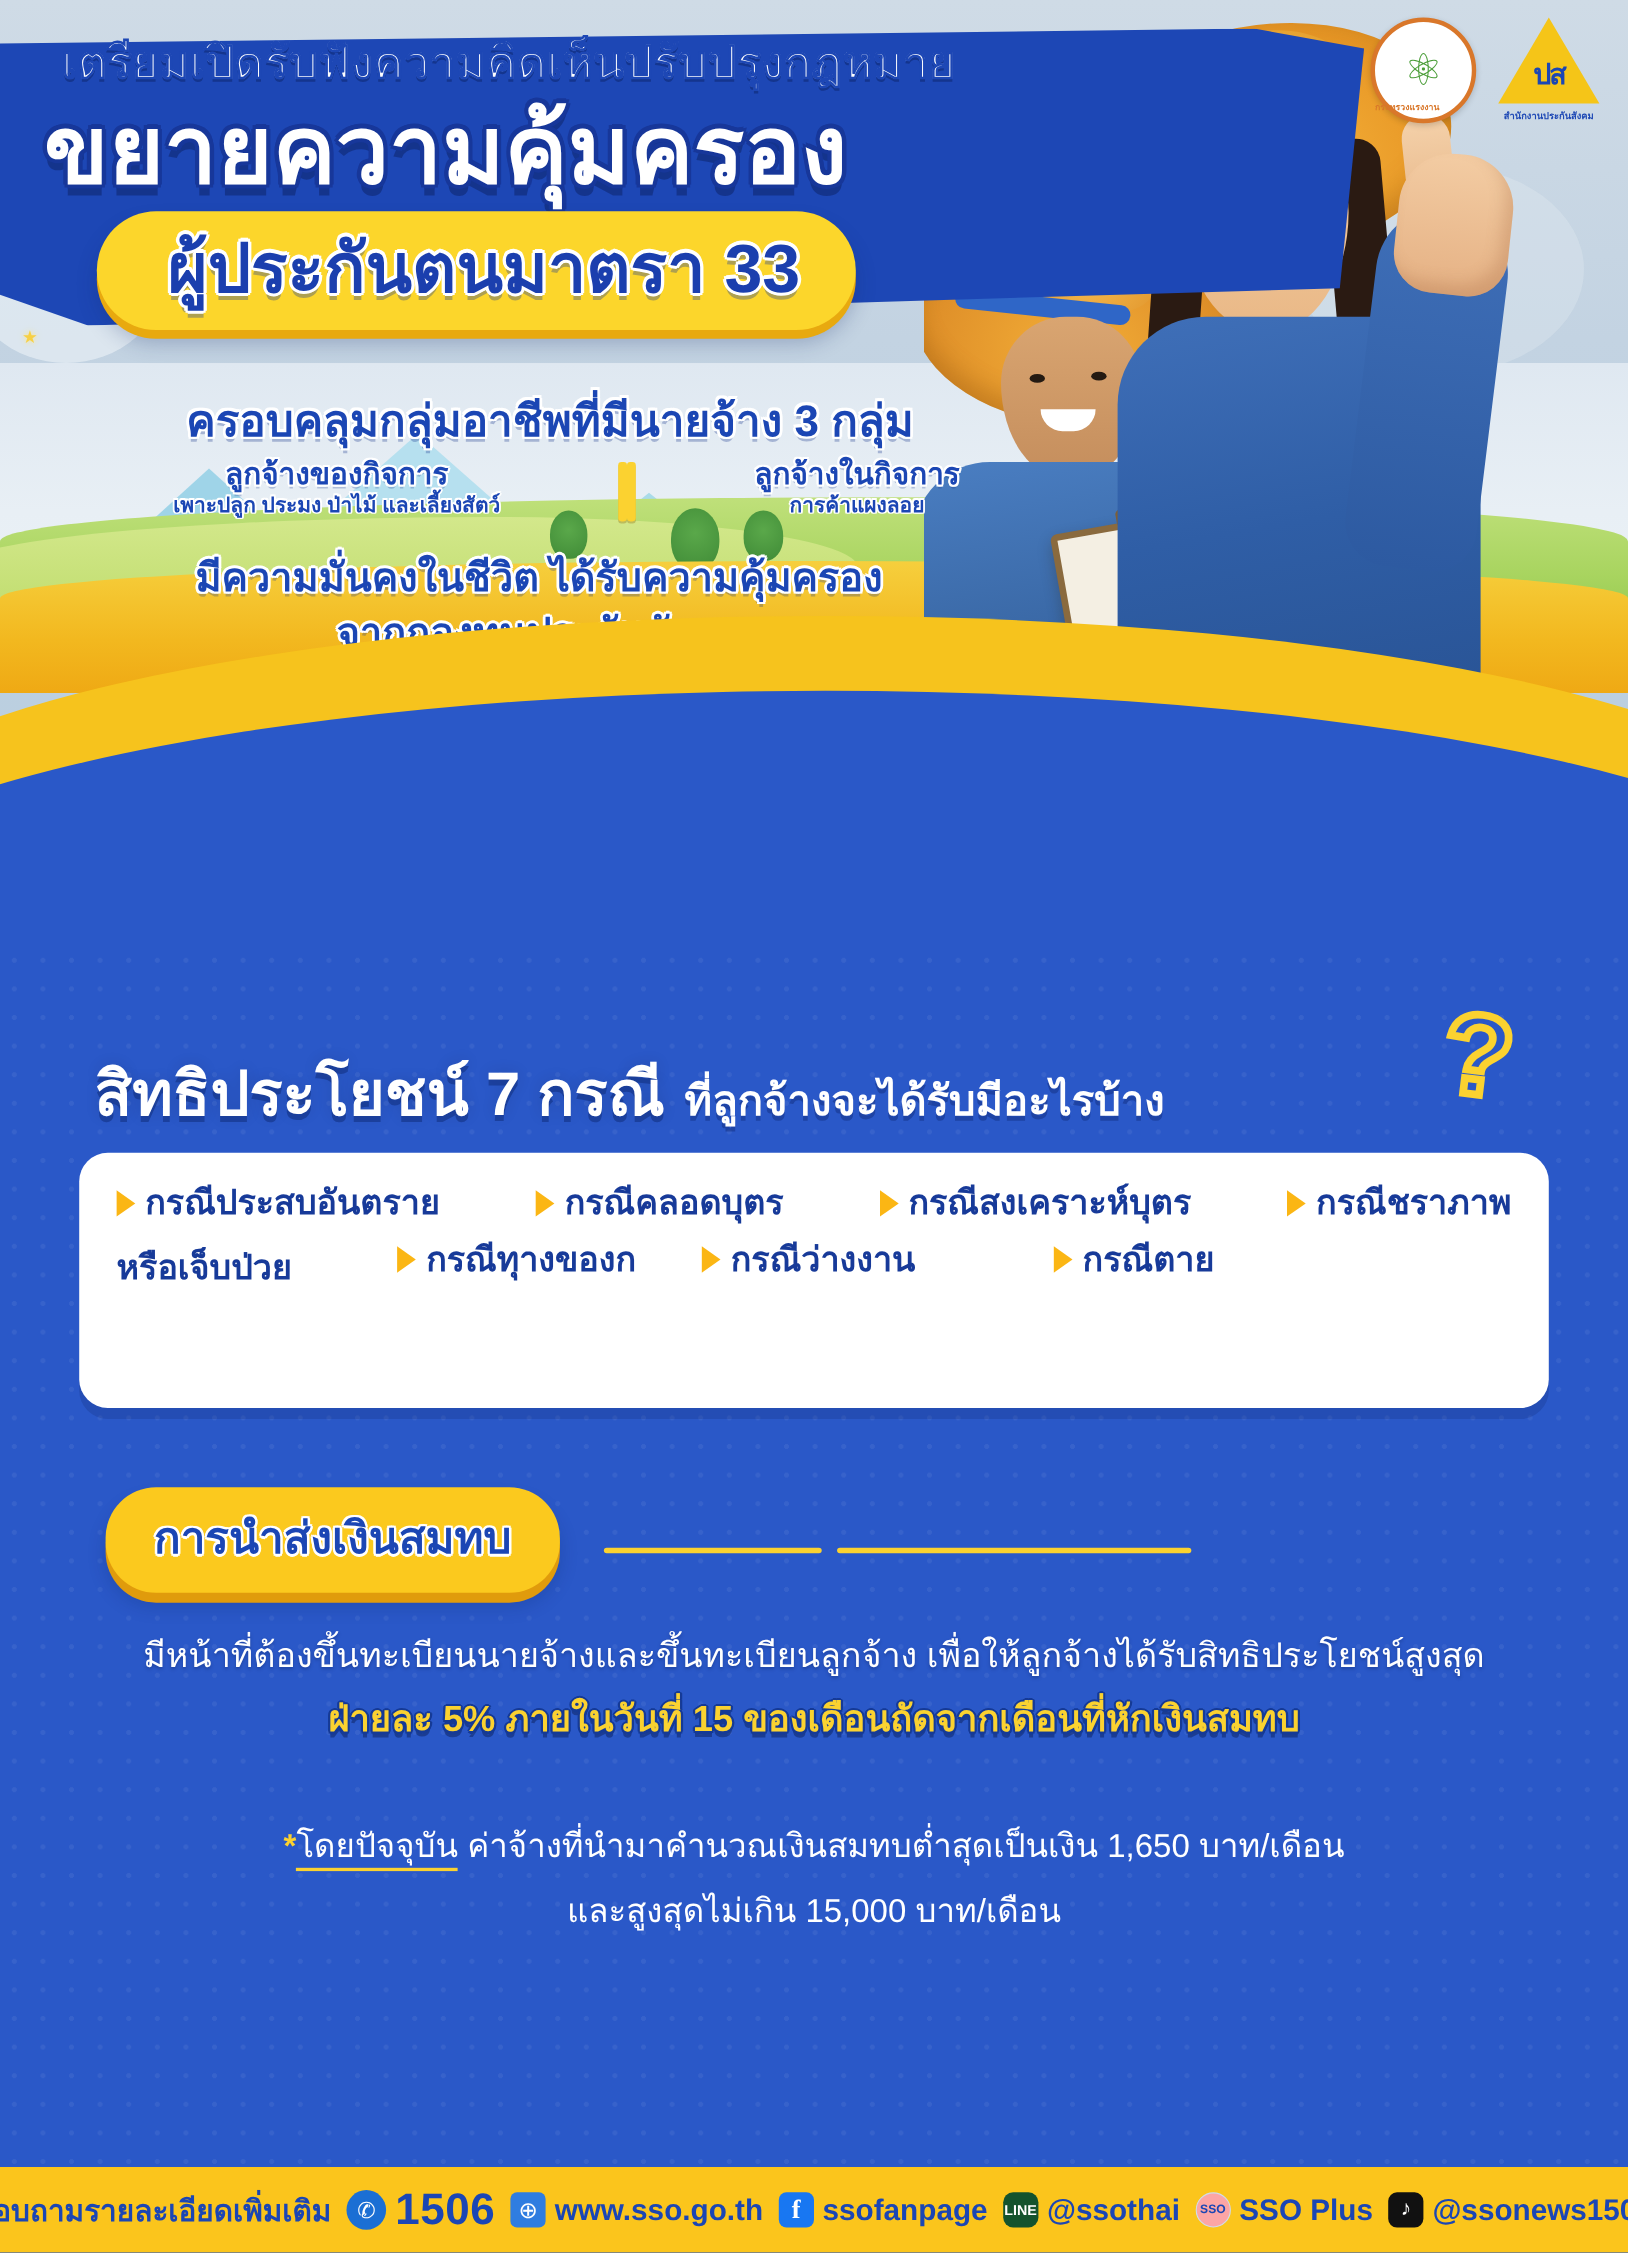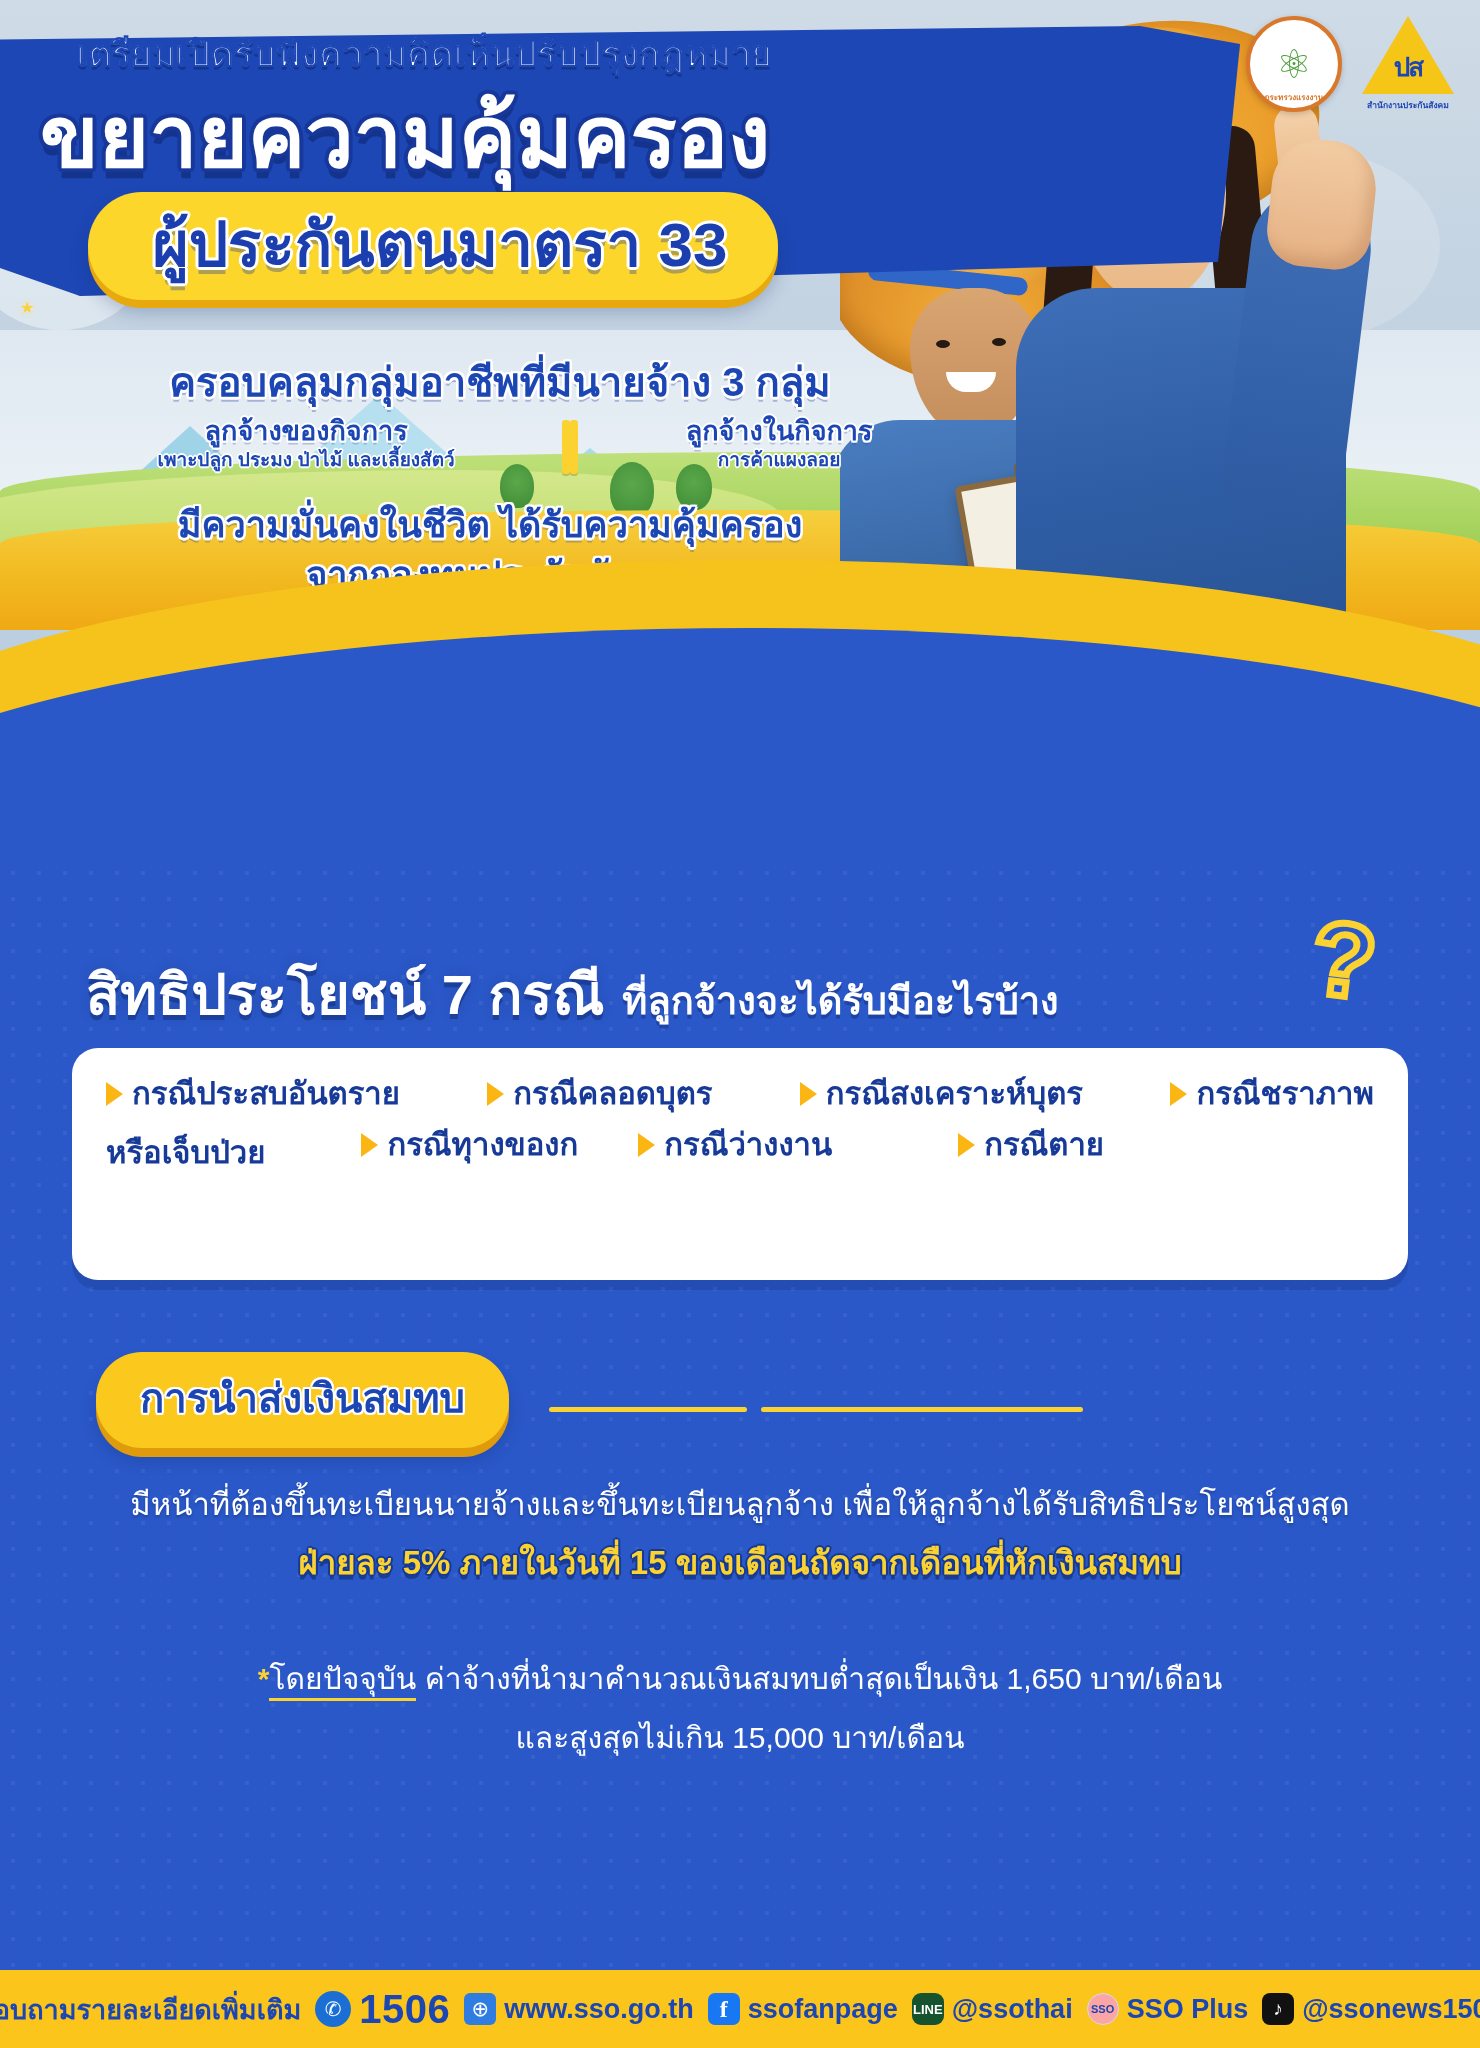--- a/index.html
+++ b/index.html
@@ -61,29 +61,28 @@
     height: 270px;
     background: #1d47b5;
     clip-path: polygon(0 14px, 1180px 0, 1280px 18px, 1258px 236px, 120px 270px, 0 228px);
     box-shadow: 0 6px 0 rgba(10,30,90,.25);
   }
 
   .hl-1 {
     position: absolute;
     left: 56px; top: 34px;
     width: 1000px;
-    font-size: 35px;
+    font-size: 41px;
     font-weight: 700;
     color: #ffffff;
     letter-spacing: .5px;
     line-height: 1.15;
     -webkit-text-stroke: 1px #1d47b5;
     text-shadow: 0 3px 0 rgba(12,38,110,.55);
     white-space: nowrap;
-    margin-left: 20px;
   }
 
   .hl-2 {
     position: absolute;
     left: 40px; top: 92px;
     width: 1100px;
     font-size: 86px;
     font-weight: 700;
     color: #ffffff;
     line-height: 1.05;
@@ -607,21 +606,21 @@
     border: 4px solid #d9772a;
     display: flex; align-items: center; justify-content: center;
     position: relative;
     box-shadow: 0 2px 6px rgba(0,0,0,.18);
   }
   .logo-seal .seal-fig {
     font-size: 40px; line-height: 1; color: #4c9e3a;
   }
   .logo-seal .seal-text {
     position: absolute; bottom: 4px; left: 0; width: 100%;
-    text-align: center; font-size: 8px; color: #d9772a; font-weight: 700;
+    font-size: 8px; color: #d9772a; font-weight: 700;
   }
   .logo-tri {
     width: 100px; height: 96px;
     position: relative;
     display: flex; align-items: flex-end; justify-content: center;
   }
   .logo-tri .tri {
     position: absolute; left: 50%; top: 0; transform: translateX(-50%);
     width: 0; height: 0;
     border-style: solid;

